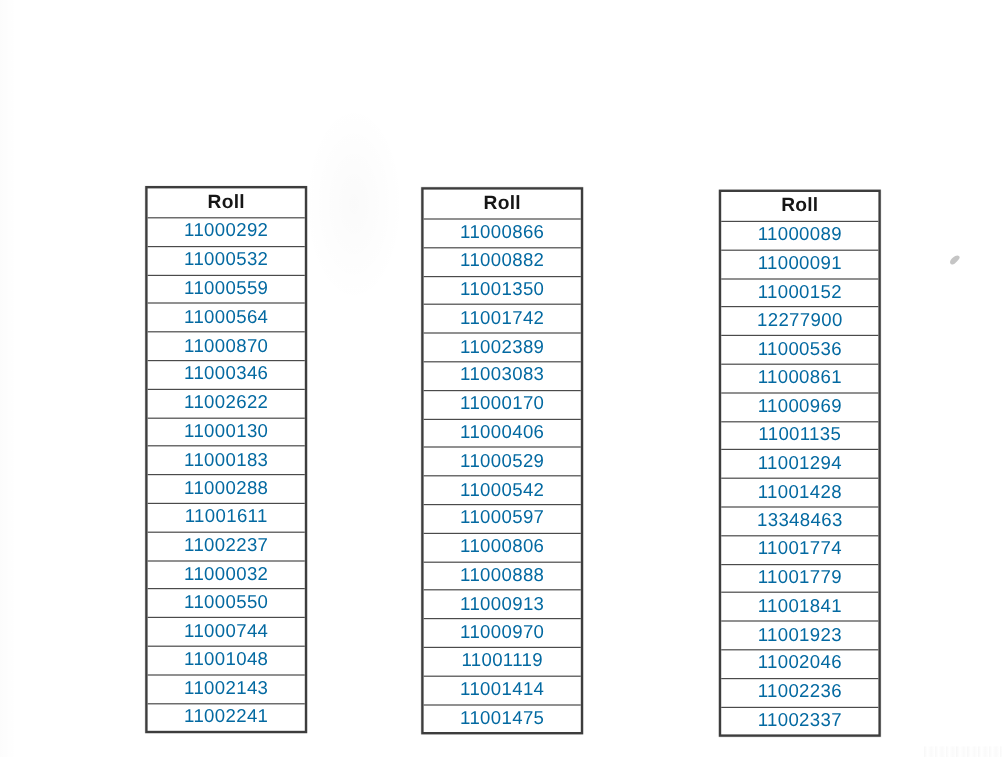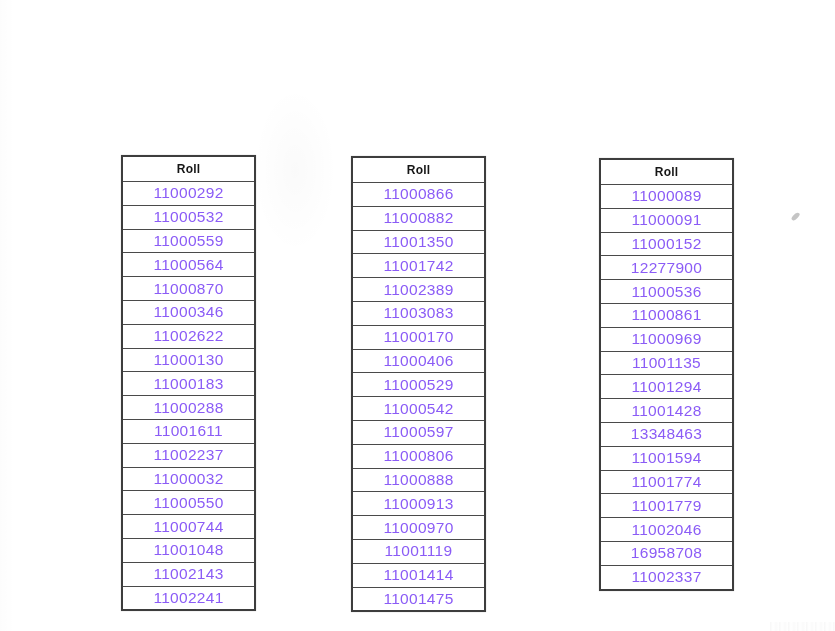--- a/index.html
+++ b/index.html
@@ -33,27 +33,27 @@
   }
   .cell {
     box-sizing: border-box;
     height: 23.8px;
     display: flex;
     align-items: center;
     justify-content: center;
     border-top: 1px solid #4a4a4a;
     font-size: 15.5px;
     letter-spacing: 0.3px;
-    color: #8b5cf6;
+    color: #0369a1;
   }
   .header-cell {
     height: 24px;
     border-top: none;
     font-weight: bold;
-    font-size: 12px;
+    font-size: 16px;
     color: #161616;
     letter-spacing: 0.2px;
   }
   #table-0 { left: 121px; top: 155px; }
   #table-1 { left: 351px; top: 156px; }
   #table-2 { left: 599px; top: 158px; }
   .scan-speck {
     position: absolute;
     left: 793px;
     top: 212px;
@@ -128,24 +128,25 @@
       <div class="cell">11000091</div>
       <div class="cell">11000152</div>
       <div class="cell">12277900</div>
       <div class="cell">11000536</div>
       <div class="cell">11000861</div>
       <div class="cell">11000969</div>
       <div class="cell">11001135</div>
       <div class="cell">11001294</div>
       <div class="cell">11001428</div>
       <div class="cell">13348463</div>
-      <div class="cell">11001594</div>
       <div class="cell">11001774</div>
       <div class="cell">11001779</div>
+      <div class="cell">11001841</div>
+      <div class="cell">11001923</div>
       <div class="cell">11002046</div>
-      <div class="cell">16958708</div>
+      <div class="cell">11002236</div>
       <div class="cell">11002337</div>
     </div>
 
   <div class="scan-speck"></div>
   <div class="scan-noise-corner"></div>
 
 </div>
 
 </body></html>

